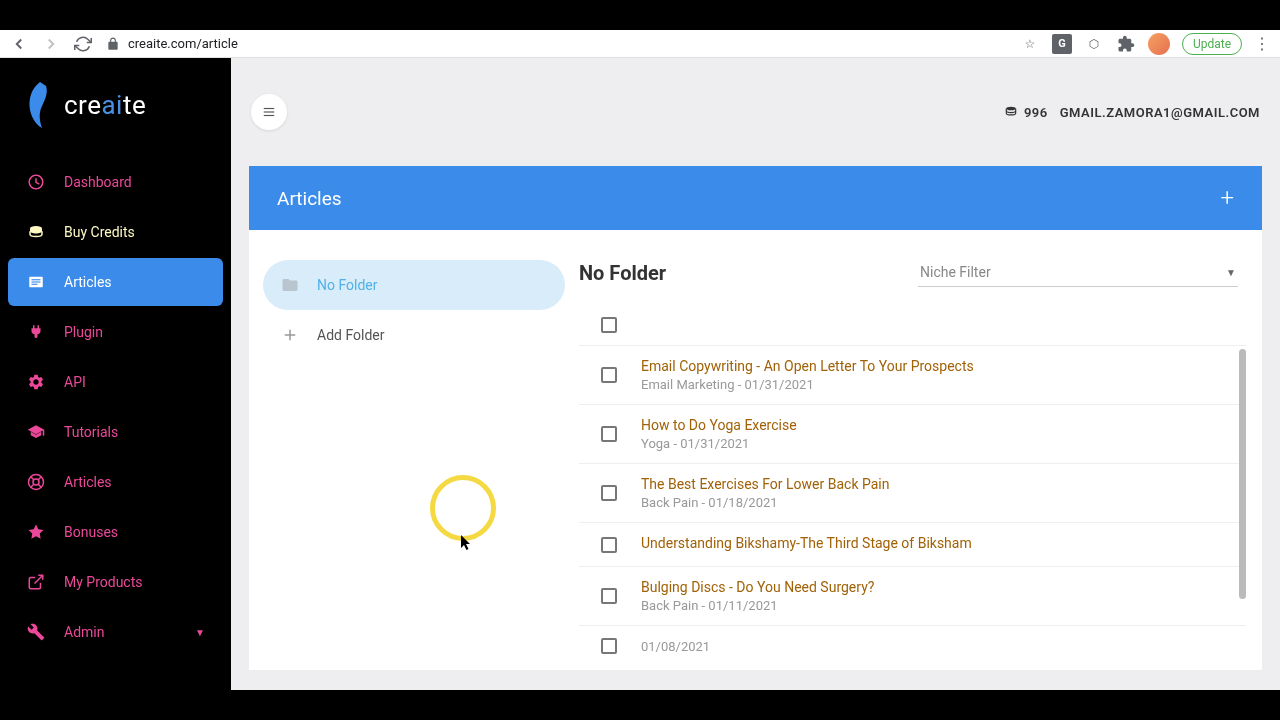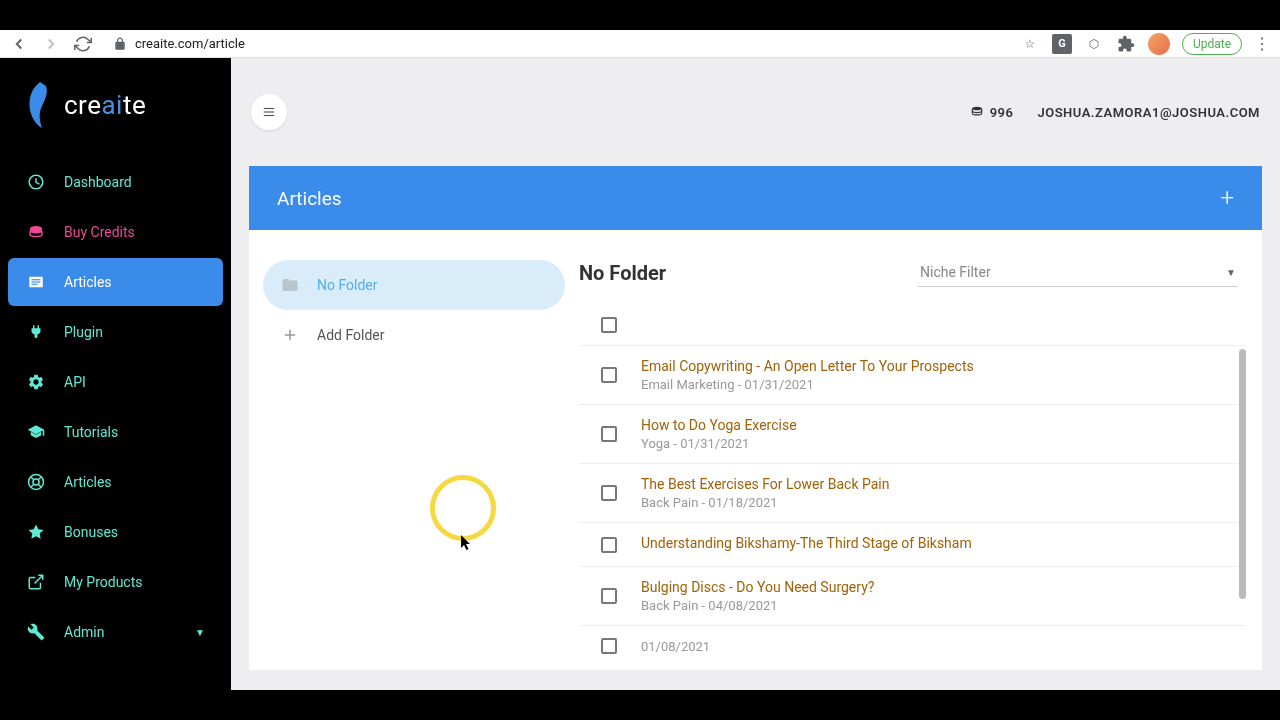--- a/index.html
+++ b/index.html
@@ -1,53 +1,53 @@
 <!DOCTYPE html>
 <html><head>
 <meta charset="utf-8">
 <style>
 * { margin: 0; padding: 0; box-sizing: border-box; font-family: -apple-system, BlinkMacSystemFont, "Segoe UI", Roboto, sans-serif; }
 body { background: #000; width: 1280px; height: 720px; overflow: hidden; position: relative; }
 
 .letterbox-top { height: 30px; background: #000; }
 .letterbox-bottom { position: absolute; bottom: 0; left: 0; right: 0; height: 30px; background: #000; }
 
-.browser-chrome { height: 28px; background: #fff; display: flex; align-items: center; padding: 0 10px; gap: 21px; border-bottom: 1px solid #e0e0e0; }
+.browser-chrome { height: 28px; background: #fff; display: flex; align-items: center; padding: 0 10px; gap: 14px; border-bottom: 1px solid #e0e0e0; }
 .browser-nav { display: flex; align-items: center; gap: 14px; }
 .browser-icon { width: 18px; height: 18px; display: flex; align-items: center; justify-content: center; color: #5f6368; cursor: pointer; }
 .browser-icon svg { width: 18px; height: 18px; }
 .url-bar { flex: 1; display: flex; align-items: center; gap: 8px; color: #202124; font-size: 13px; }
 .lock-icon { width: 14px; height: 14px; color: #5f6368; }
 .browser-right { display: flex; align-items: center; gap: 12px; }
 .ext-icon { width: 20px; height: 20px; display: flex; align-items: center; justify-content: center; color: #5f6368; font-size: 12px; }
 .ext-badge { width: 20px; height: 20px; background: #5f6368; color: #fff; display: flex; align-items: center; justify-content: center; font-size: 11px; font-weight: bold; border-radius: 2px; }
 .avatar { width: 22px; height: 22px; border-radius: 50%; background: linear-gradient(135deg, #f4a261, #e76f51); }
 .update-btn { padding: 3px 10px; border: 1px solid #4caf50; border-radius: 14px; color: #4caf50; font-size: 12px; background: #fff; cursor: pointer; }
 .menu-dots { color: #5f6368; font-size: 16px; }
 
 .app { display: flex; height: 632px; }
 
 .sidebar { width: 231px; background: #000; color: #fff; padding: 0; }
 .logo { padding: 22px 4px 28px 20px; display: flex; align-items: center; gap: 4px; }
 .logo-icon { width: 40px; height: 50px; }
 .logo-text { font-size: 26px; font-weight: 400; letter-spacing: 0.5px; }
 .logo-text .ai { color: #4a90e2; }
 .nav-list { list-style: none; padding: 0 8px; }
-.nav-item { display: flex; align-items: center; gap: 18px; padding: 14px 18px; color: #5eead4; font-size: 14px; cursor: pointer; border-radius: 6px; margin-bottom: 2px; }
+.nav-item { display: flex; align-items: center; gap: 18px; padding: 14px 18px; color: #ec4899; font-size: 14px; cursor: pointer; border-radius: 6px; margin-bottom: 2px; }
 .nav-item.active { background: #3b8beb; color: #fff; }
-.nav-item.highlight { color: #ec4899; }
+.nav-item.highlight { color: #fef9c3; }
 .nav-icon { width: 20px; height: 20px; display: flex; align-items: center; justify-content: center; flex-shrink: 0; }
 .nav-icon svg { width: 18px; height: 18px; }
 .nav-caret { margin-left: auto; font-size: 10px; }
 
 .main { flex: 1; background: #eeeef0; display: flex; flex-direction: column; }
 .topbar { height: 108px; display: flex; align-items: center; padding: 0 20px; gap: 16px; }
 .hamburger { width: 36px; height: 36px; border-radius: 50%; background: #fff; display: flex; align-items: center; justify-content: center; box-shadow: 0 1px 3px rgba(0,0,0,0.1); cursor: pointer; }
 .hamburger svg { width: 14px; height: 14px; }
-.topbar-right { margin-left: auto; display: flex; align-items: center; gap: 24px; font-size: 13px; font-weight: 600; color: #333; letter-spacing: 0.5px; }
+.topbar-right { margin-left: auto; display: flex; align-items: center; gap: 12px; font-size: 13px; font-weight: 600; color: #333; letter-spacing: 0.5px; }
 .credits { display: flex; align-items: center; gap: 6px; }
 
 .page-header { background: #3b8beb; color: #fff; padding: 18px 28px; display: flex; align-items: center; justify-content: space-between; margin: 0 18px; }
 .page-title { font-size: 19px; font-weight: 400; }
 .add-btn { font-size: 24px; cursor: pointer; font-weight: 300; }
 
 .content { background: #fff; margin: 0 18px 18px 18px; display: flex; min-height: 440px; position: relative; }
 .folders { width: 330px; padding: 30px 14px; position: relative; }
 .folder-item { display: flex; align-items: center; gap: 18px; padding: 16px 18px; font-size: 14px; color: #555; cursor: pointer; border-radius: 28px; }
 .folder-item.active { background: #d9ecf9; color: #4fb1e8; }
@@ -234,21 +234,21 @@
       </div>
       <div class="topbar-right">
         <div class="credits">
           <svg width="14" height="14" viewBox="0 0 24 24" fill="#333">
               <ellipse cx="12" cy="6" rx="8" ry="3"></ellipse>
               <path d="M4 6v4c0 1.66 3.58 3 8 3s8-1.34 8-3V6" fill="none" stroke="#333" stroke-width="2"></path>
               <path d="M4 10v4c0 1.66 3.58 3 8 3s8-1.34 8-3v-4" fill="none" stroke="#333" stroke-width="2"></path>
             </svg>
           <span>996</span>
         </div>
-        <div>JOSHUA.ZAMORA1@JOSHUA.COM</div>
+        <div>GMAIL.ZAMORA1@GMAIL.COM</div>
       </div>
     </div>
 
     <div class="page-header">
       <div class="page-title">Articles</div>
       <div class="add-btn">+</div>
     </div>
 
     <div class="content">
       <div class="folders">
@@ -302,21 +302,21 @@
           <li class="article-row">
             <div class="checkbox"></div>
             <div class="article-info">
               <div class="article-title">Understanding Bikshamy-The Third Stage of Biksham</div>
             </div>
           </li>
           <li class="article-row">
             <div class="checkbox"></div>
             <div class="article-info">
               <div class="article-title">Bulging Discs - Do You Need Surgery?</div>
-              <div class="article-meta">Back Pain - 04/08/2021</div>
+              <div class="article-meta">Back Pain - 01/11/2021</div>
             </div>
           </li>
           <li class="article-row" style="border-bottom:none">
             <div class="checkbox"></div>
             <div class="article-info">
               <div class="article-meta">01/08/2021</div>
             </div>
           </li>
           <div class="scrollbar"></div>
         </ul>

